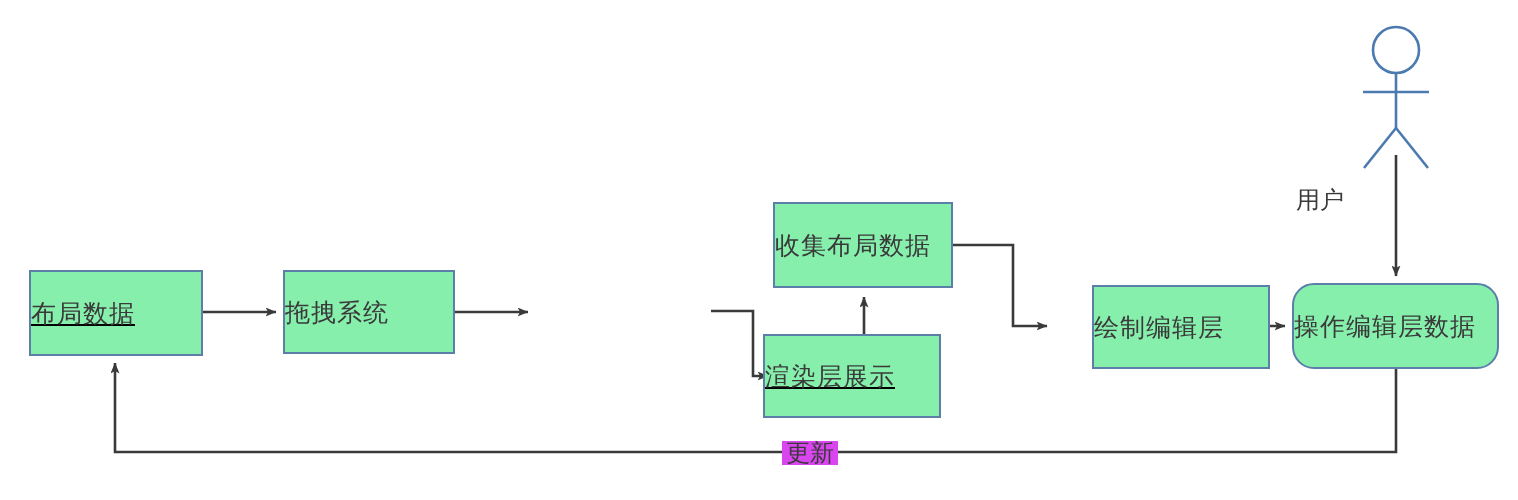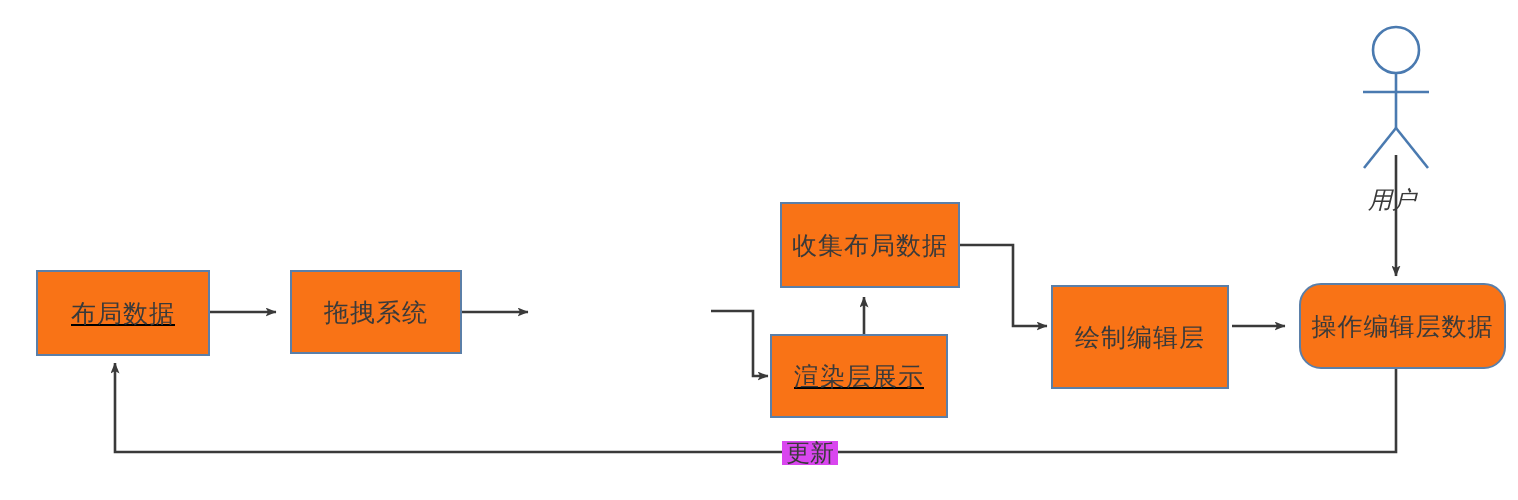--- a/index.html
+++ b/index.html
@@ -20,27 +20,26 @@
   #diagram-svg {
     position: absolute;
     left: 0;
     top: 0;
     width: 1518px;
     height: 500px;
   }
   .node-box {
     position: absolute;
     box-sizing: border-box;
-    background: #f97316;
+    background: #86efac;
     border: 2px solid #5b7fa8;
     display: flex;
     align-items: center;
-    justify-content: center;
+    justify-content: flex-start;
     z-index: 3;
-    margin-left: 7px;
   }
   .node-label {
     font-size: 25px;
     color: #3a3a3a;
     letter-spacing: 1px;
     line-height: 1;
     white-space: nowrap;
     font-weight: 400;
   }
   .edge-label {
@@ -110,25 +109,25 @@
 
 
   <div class="node-box" style="left:773px; top:202px; width:180px; height:86px;">
     <span class="node-label">收集布局数据</span>
   </div>
 
   <div class="node-box" style="left:763px; top:334px; width:178px; height:84px;text-decoration:underline;">
     <span class="node-label">渲染层展示</span>
   </div>
 
-  <div class="node-box" style="left:1044px; top:285px; width:178px; height:104px;">
+  <div class="node-box" style="left:1092px; top:285px; width:178px; height:84px;">
     <span class="node-label">绘制编辑层</span>
   </div>
 
   <div class="node-box" style="left:1292px; top:283px; width:207px; height:86px;border-radius:22px;">
     <span class="node-label">操作编辑层数据</span>
   </div>
 
-  <div class="actor-label" style="left:1368px; top:188px;font-style:italic;">用户</div>
+  <div class="actor-label" style="left:1296px; top:188px;">用户</div>
 
   <div class="edge-label" style="left:782px; top:441px;">更新</div>
 
 </div>
 
 </body></html>

